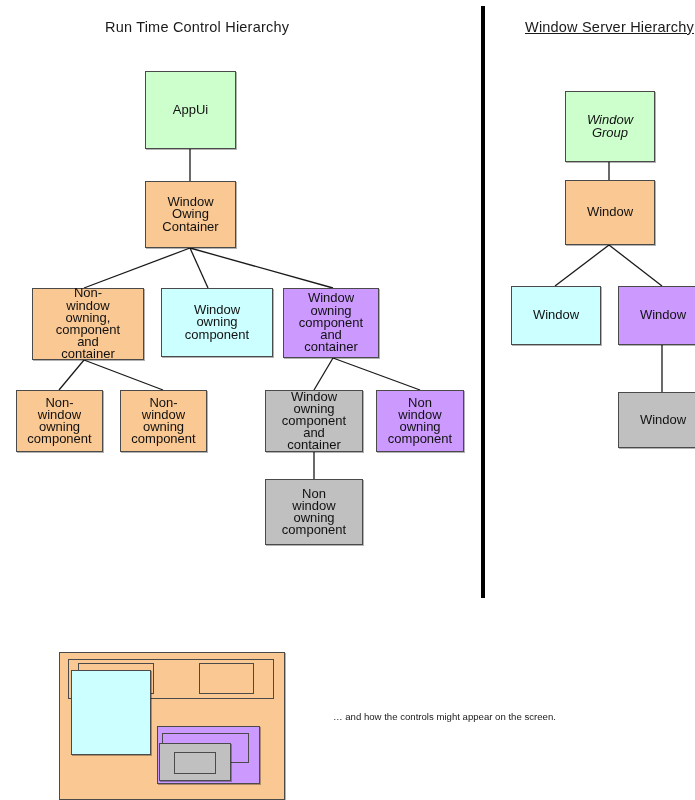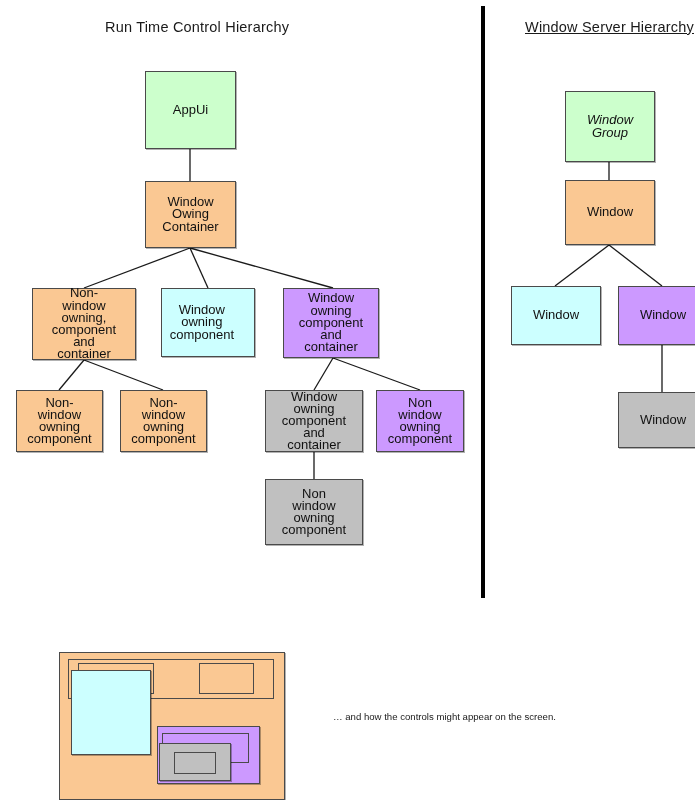--- a/index.html
+++ b/index.html
@@ -105,25 +105,25 @@
   <div class="divider" style="left:468px; top:6px; width:4px; height:592px;"></div>
 
   <div class="node c-green" style="left:132px; top:71px;  width:91px;  height:78px;">
     <span>AppUi</span>
   </div>
 
   <div class="node c-orange" style="left:132px; top:181px; width:91px;  height:67px;">
     <span>Window Owing Container</span>
   </div>
 
-  <div class="node c-orange" style="left:19px;  top:288px; width:104px; height:72px;">
+  <div class="node c-orange" style="left:19px;  top:288px; width:112px; height:72px;">
     <span>Non-window owning, component and container</span>
   </div>
 
-  <div class="node c-cyan" style="left:148px; top:288px; width:94px;  height:69px;justify-content:flex-end;">
+  <div class="node c-cyan" style="left:148px; top:288px; width:112px;  height:69px;">
     <span>Window owning component</span>
   </div>
 
   <div class="node c-purple" style="left:270px; top:288px; width:96px;  height:70px;">
     <span>Window owning component and container</span>
   </div>
 
   <div class="node c-orange" style="left:3px;   top:390px; width:87px;  height:62px;">
     <span>Non-window owning component</span>
   </div>

